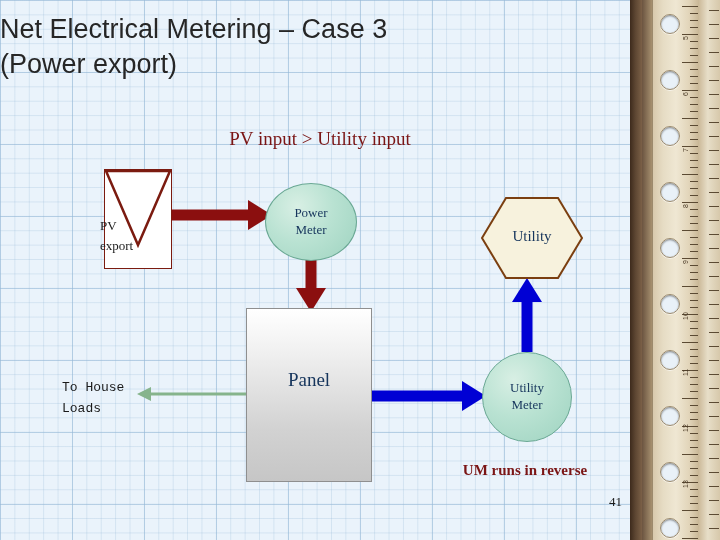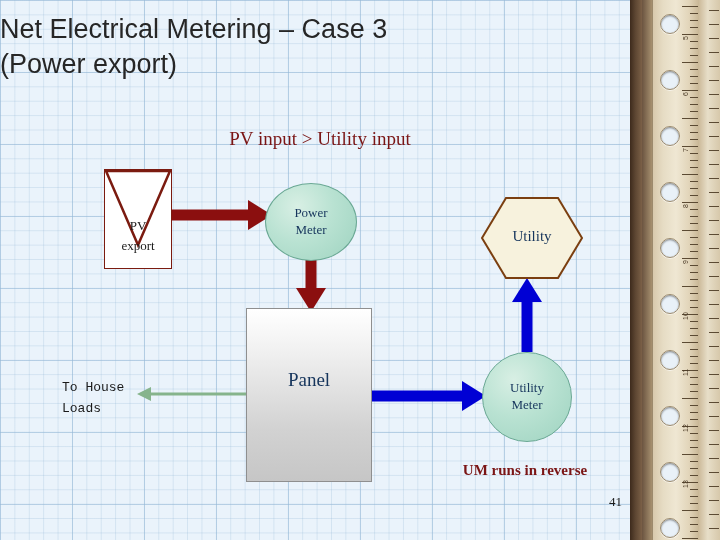--- a/index.html
+++ b/index.html
@@ -145,21 +145,21 @@
   }
   .pv-tri {
     position: absolute;
     left: 104px; top: 169px;
     width: 68px; height: 100px;
   }
   .pv-label {
     position: absolute;
     left: 100px; top: 216px;
     width: 76px;
-    text-align: center;
+    text-align: left;
     font-family: "Liberation Serif", serif;
     font-size: 13px;
     color: #1a1a1a;
     line-height: 1.55;
   }
 
   .solar-meter {
     position: absolute;
     left: 265px; top: 183px;
     width: 90px; height: 76px;

